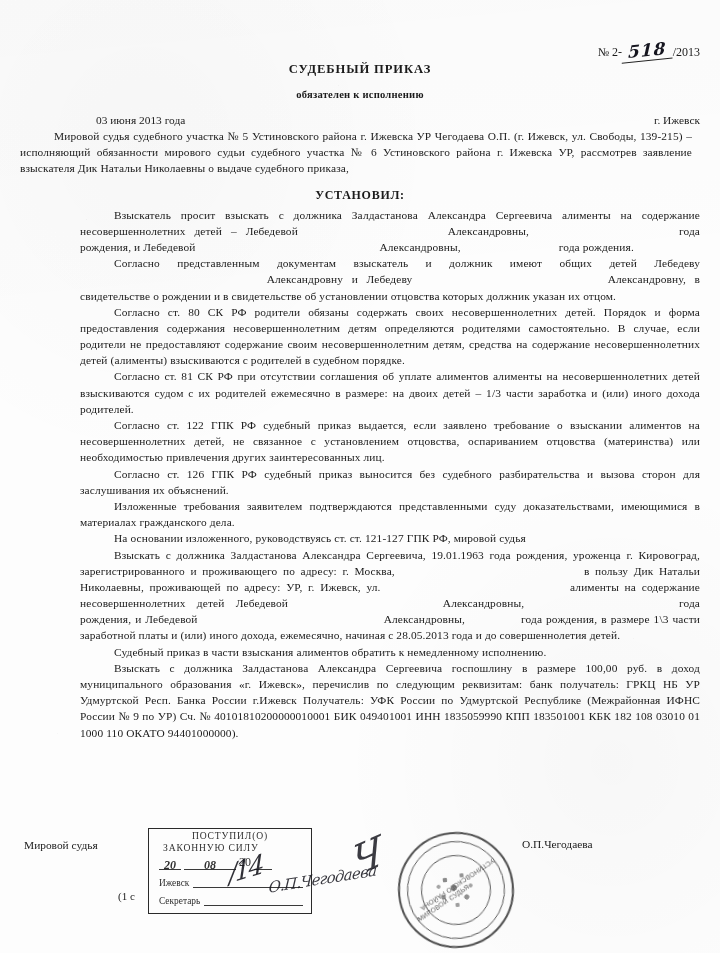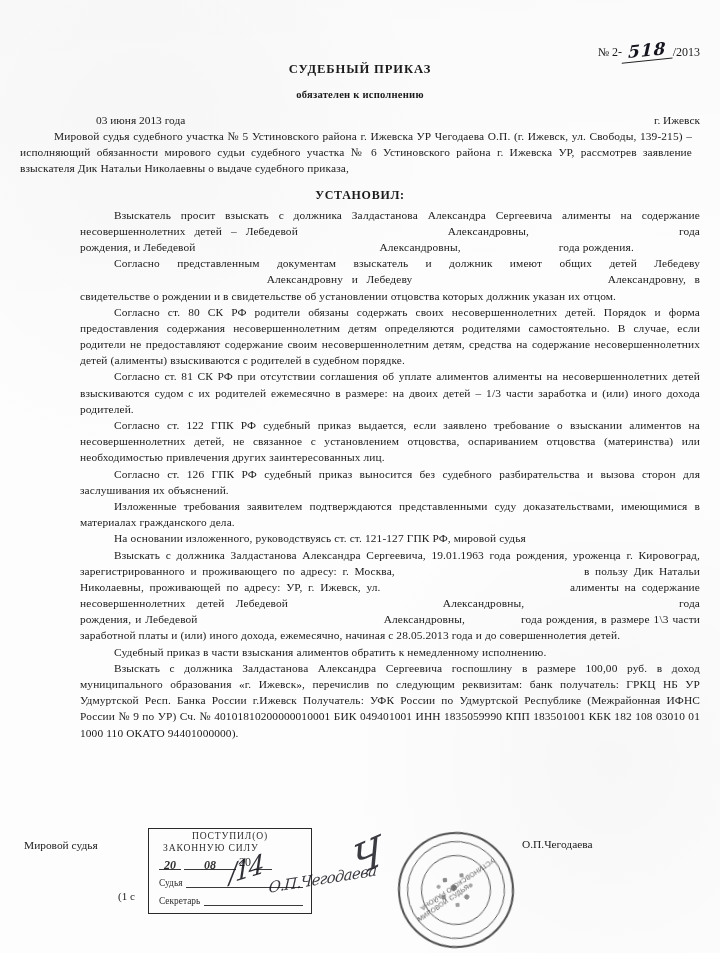--- a/index.html
+++ b/index.html
@@ -398,21 +398,21 @@
     <div class="stamp-box">
       <div class="stamp-line1">ПОСТУПИЛ(О)</div>
       <div class="stamp-line2">ЗАКОННУЮ СИЛУ</div>
       <div class="stamp-date">
         <span class="u d1">20</span>
         <span class="u d2">08</span>
         <span>20</span>
         <span class="u d3"></span>
       </div>
       <div class="stamp-row r1">
-        <span>Судья</span>
+        <span>Ижевск</span>
         <span class="rule"></span>
       </div>
       <div class="stamp-row r2">
         <span>Секретарь</span>
         <span class="rule"></span>
       </div>
     </div>
 
     <div class="scrawl scrawl-a">/14</div>
     <div class="scrawl scrawl-b">О.П.Чегодаева</div>

